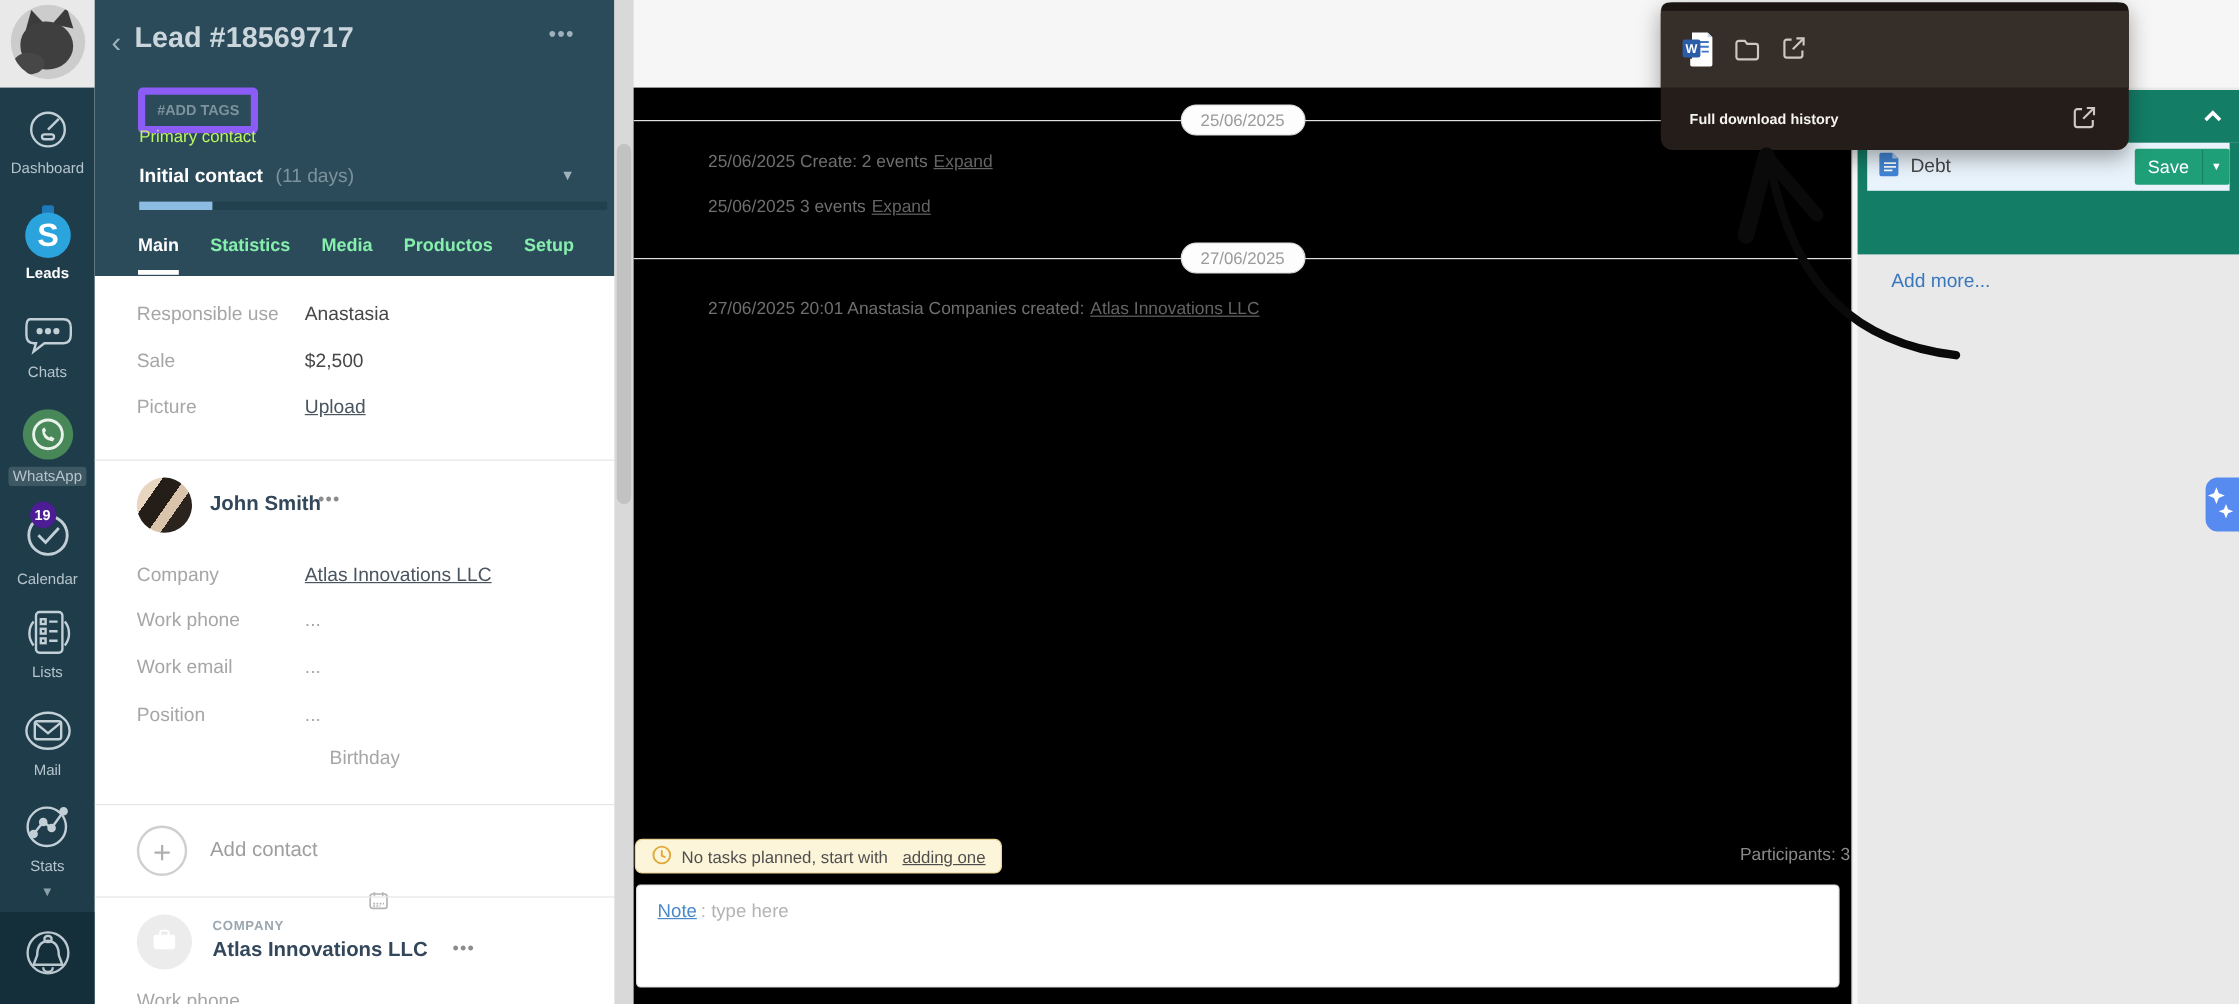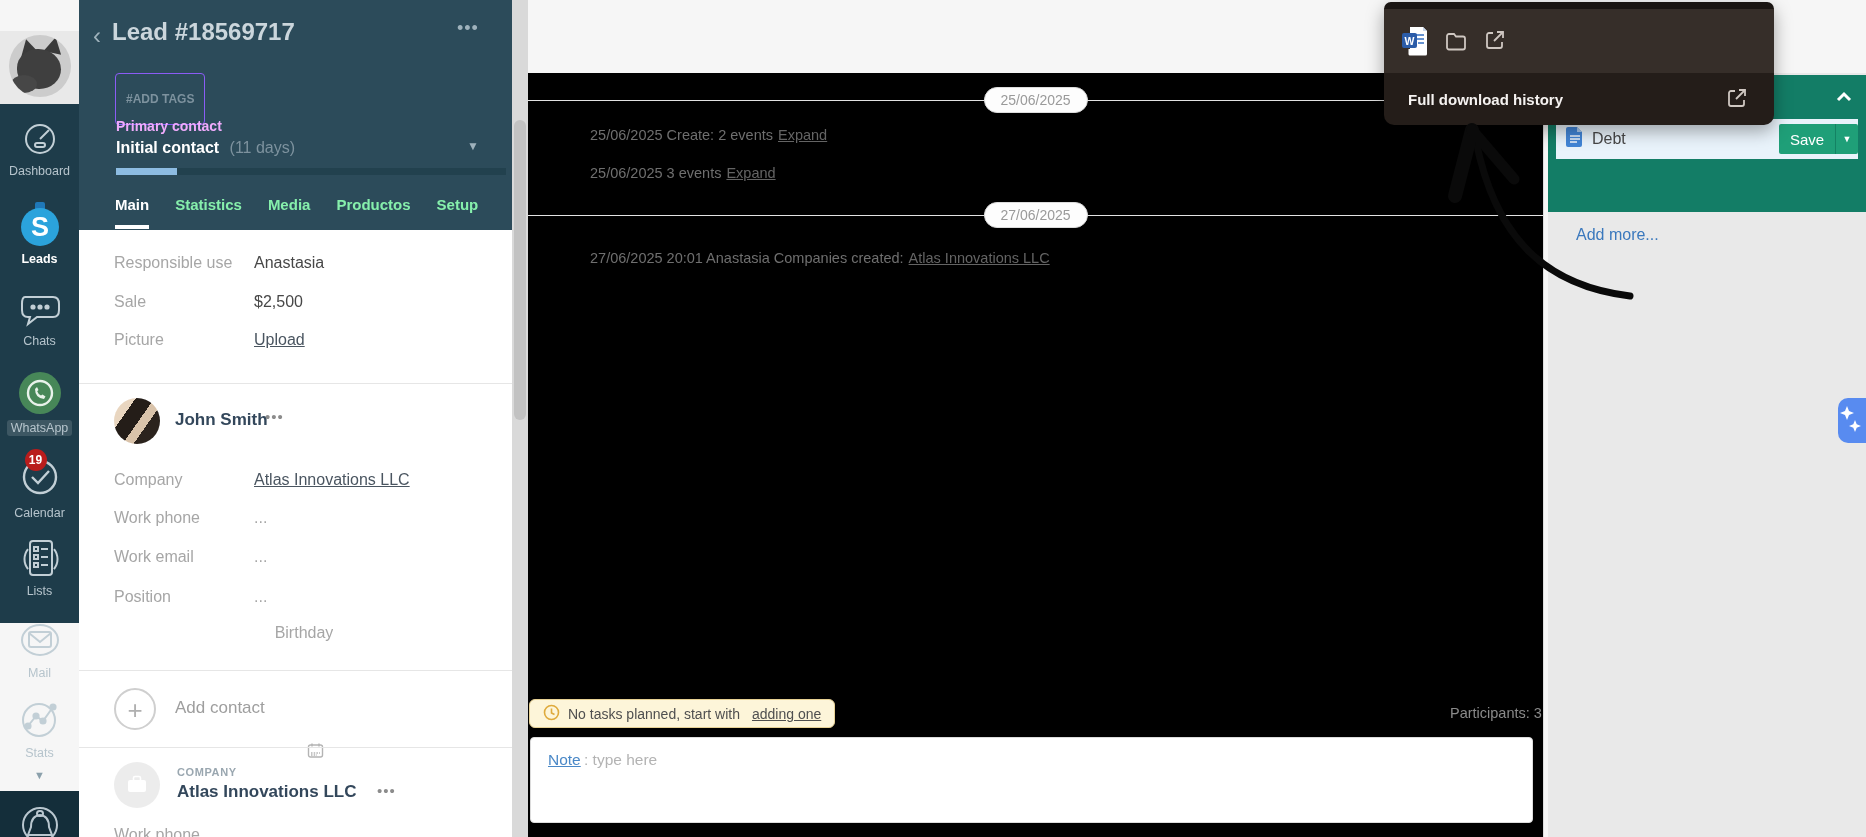--- a/index.html
+++ b/index.html
@@ -2,43 +2,43 @@
 <html><head>
 <meta charset="utf-8">
 <style>
   * { margin:0; padding:0; box-sizing:border-box; }
   html,body { width:1866px; height:837px; overflow:hidden; }
   body { font-family:"Liberation Sans","DejaVu Sans",sans-serif; background:#f6f6f6; }
   #app { position:relative; width:1866px; height:837px; overflow:hidden; background:#f6f6f6; }
   .abs { position:absolute; }
 
   
-  #rail { left:0; top:0; width:79px; height:592px; background:#1e3c4a;margin-top:31px; }
+  #rail { left:0; top:0; width:79px; height:837px; background:#1e3c4a; }
   #avatar-box { left:0; top:0; width:79px; height:73px; background:#e9e9e9; }
   #cat { left:9px; top:4px; width:62px; height:62px; border-radius:50%; background:#cccccc; overflow:hidden; }
   .cat-ear { position:absolute; width:0; height:0; border-left:9px solid transparent; border-right:9px solid transparent; border-bottom:16px solid #3b3b3b; }
   .cat-head { position:absolute; left:8px; top:14px; width:44px; height:40px; border-radius:48% 52% 50% 50%; background:#3f3f3f; }
   .cat-paw { position:absolute; left:2px; top:40px; width:26px; height:18px; border-radius:50%; background:#474747; }
   .rail-item { position:absolute; left:0; width:79px; text-align:center; cursor:pointer; }
   .rail-item svg { display:block; margin:0 auto; }
   .rail-label { display:block; margin-top:5px; font-size:12.5px; color:#b6c4cc; }
   .rail-label.active { color:#ffffff; font-weight:bold; }
   .rail-label.boxed { display:inline-block; background:rgba(255,255,255,.14); border-radius:3px; padding:1px 4px; }
-  .rail-badge { position:absolute; top:-6px; right:14px; min-width:22px; height:22px; border-radius:11px; background:#b91c1c; color:#fff; font-size:12px; font-weight:bold; line-height:22px; padding:0 4px; }
+  .rail-badge { position:absolute; top:-6px; right:14px; min-width:22px; height:22px; border-radius:11px; background:#4c1d95; color:#fff; font-size:12px; font-weight:bold; line-height:22px; padding:0 4px; }
   #rail-bottom { left:0; top:760px; width:79px; height:77px; background:#142e3a; }
   #rail-chevron { left:0; top:738px; width:79px; text-align:center; color:#8ba0ab; font-size:11px; cursor:pointer; }
 
   
   #lead-panel { left:79px; top:0; width:433px; height:837px; background:#ffffff; }
   #lead-header { left:0; top:0; width:433px; height:230px; background:#2c4b5a; }
   #back-btn { left:14px; top:22px; font-size:24px; color:#9fb2bc; cursor:pointer; }
   #lead-title { left:33px; top:18px; font-size:24px; font-weight:bold; color:#cbd6dc; }
   #lead-menu { left:378px; top:18px; font-size:18px; color:#9fb2bc; letter-spacing:1px; cursor:pointer; }
-  #add-tags { left:36px; top:73px; border:1px solid #8b5cf6; border-radius:4px; color:#7d929e; font-size:12px; font-weight:bold; padding:18px 10px; cursor:pointer; }
-  #pipeline-label { left:37px; top:118px; font-size:14px; color:#f0abfc;font-weight:bold; }
+  #add-tags { left:36px; top:73px; border:6px solid #8b5cf6; border-radius:4px; color:#7d929e; font-size:12px; font-weight:bold; padding:6px 10px; cursor:pointer; }
+  #pipeline-label { left:37px; top:105px; font-size:14px; color:#bef264; }
   #stage-line { left:37px; top:139px; font-size:16px; }
   #stage-name { color:#ffffff; font-weight:bold; }
   #stage-days { color:#7d929e; margin-left:6px; }
   #stage-chevron { left:388px; top:139px; color:#9fb2bc; font-size:12px; cursor:pointer; }
   #progress-track { left:37px; top:168px; width:390px; height:7px; background:#22414e; }
   #progress-fill { position:absolute; left:0; top:0; width:61px; height:7px; background:#8dbce2; }
   #tabs { left:36px; top:196px; width:390px; display:flex; gap:26px; }
   .tab { font-size:15px; font-weight:bold; color:#86efac; cursor:pointer; padding-bottom:12px; }
   .tab.active { color:#ffffff; border-bottom:4px solid #ffffff; }
 
@@ -100,21 +100,21 @@
 
   
   #dl-popup { left:1384px; top:2px; width:390px; height:123px; background:#241d19; border-radius:10px; box-shadow:0 6px 18px rgba(0,0,0,.35); }
   #dl-top-strip { position:absolute; left:0; top:0; width:100%; height:7px; background:#1a1512; border-radius:10px 10px 0 0; }
   #dl-file-row { position:absolute; left:0; top:7px; width:100%; height:64px; background:#362e29; display:flex; align-items:center; padding:0 18px; }
   #dl-file-text { margin-left:14px; flex:1; }
   #dl-file-name { font-size:15px; font-weight:bold; color:#f5f2f0; }
   #dl-file-meta { font-size:12.5px; color:#b3aaa4; margin-top:4px; }
   .dl-icon-btn { width:24px; height:24px; margin-left:16px; cursor:pointer; }
   #dl-footer { position:absolute; left:0; top:71px; width:100%; height:52px; display:flex; align-items:center; padding:0 24px 0 24px; }
-  #dl-history-label { font-size:15px; font-weight:bold; color:#f5f2f0; flex:1; cursor:pointer; }
+  #dl-history-label { font-size:12px; font-weight:bold; color:#f5f2f0; flex:1; cursor:pointer; }
 
   
   #word-icon { width:26px; height:30px; position:relative; }
 
   
   #ai-btn { left:1838px; top:398px; width:28px; height:45px; background:#588bf0; border-radius:10px 0 0 10px; cursor:pointer; }
 
   
   #arrow { left:1438px; top:103px; width:230px; height:215px; pointer-events:none; }
 </style>

